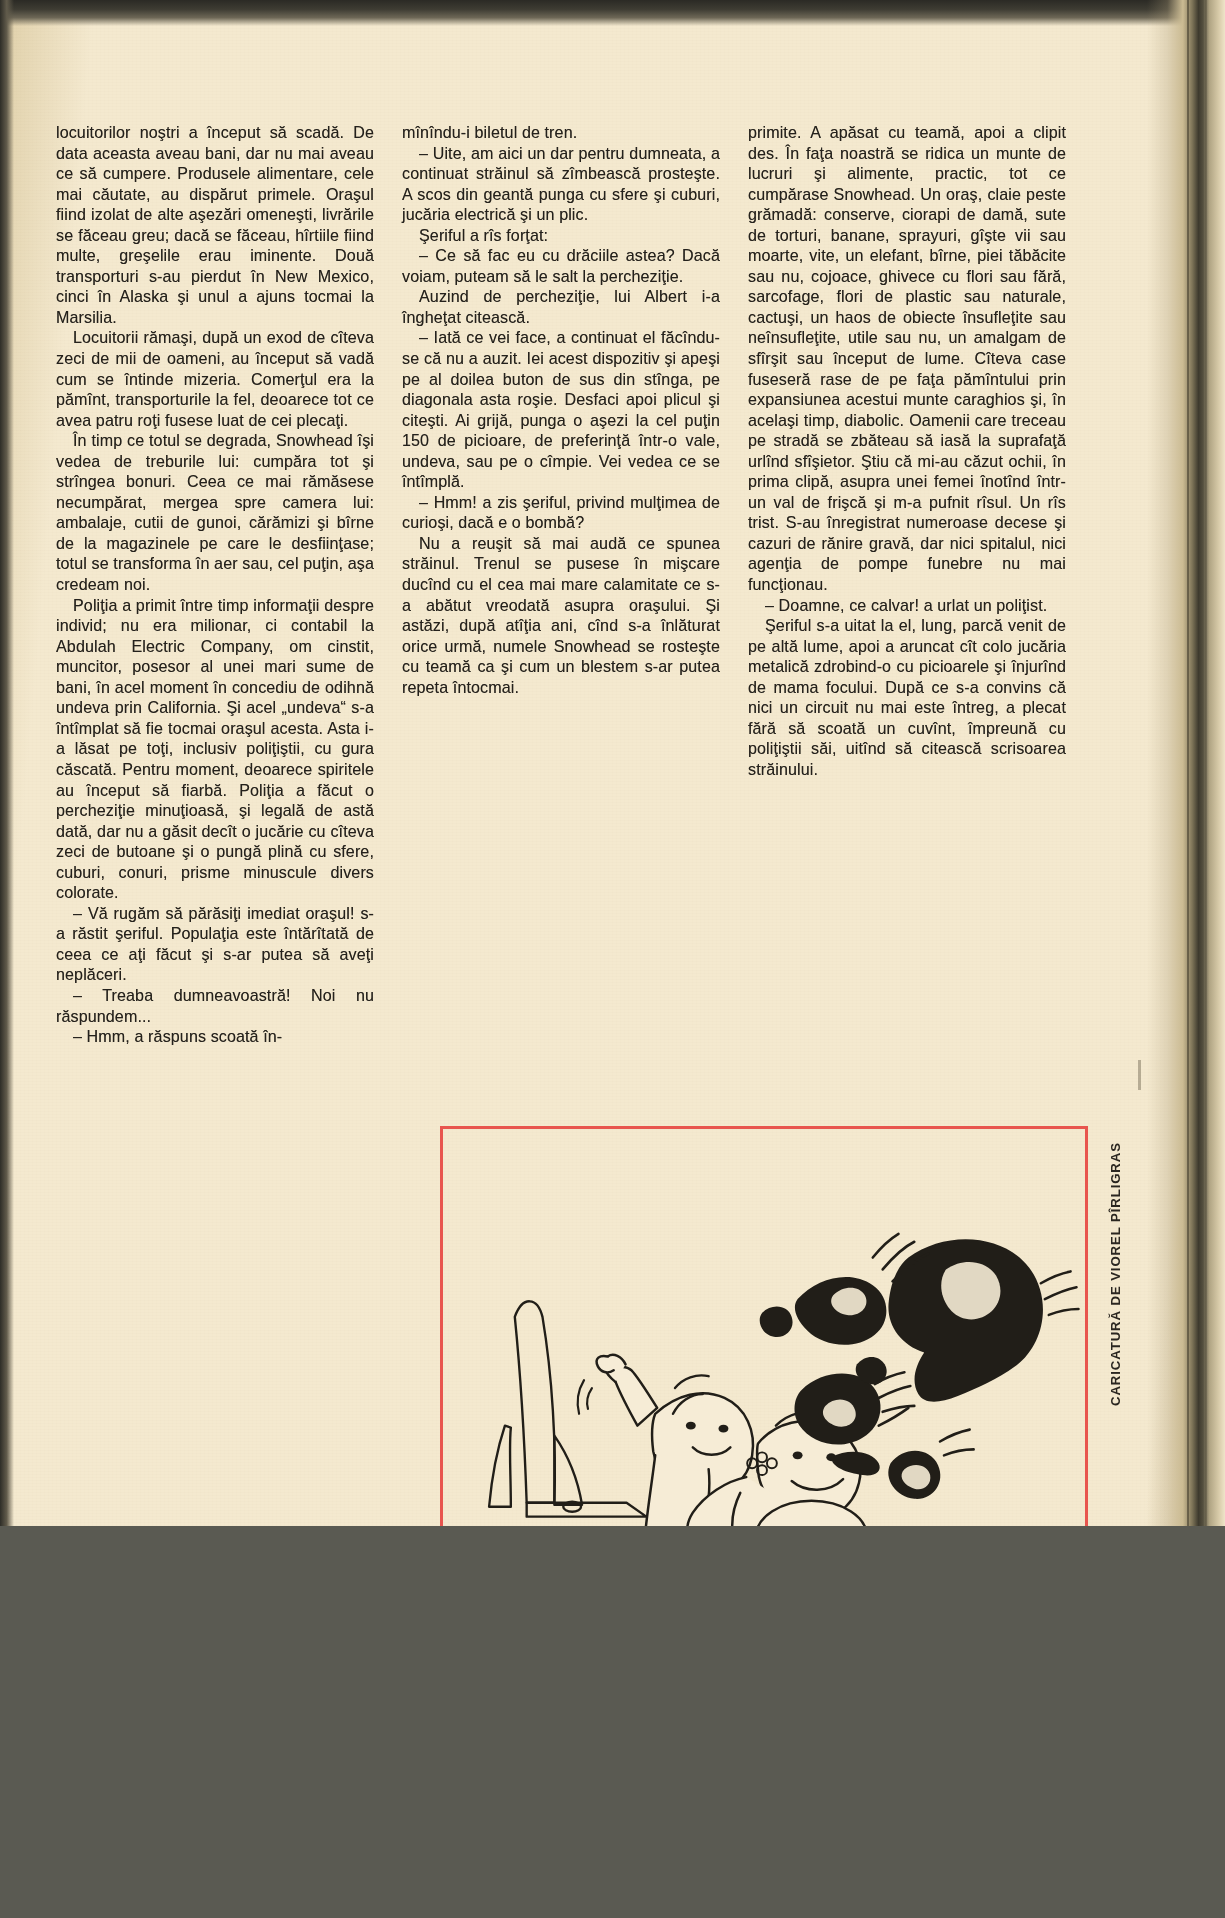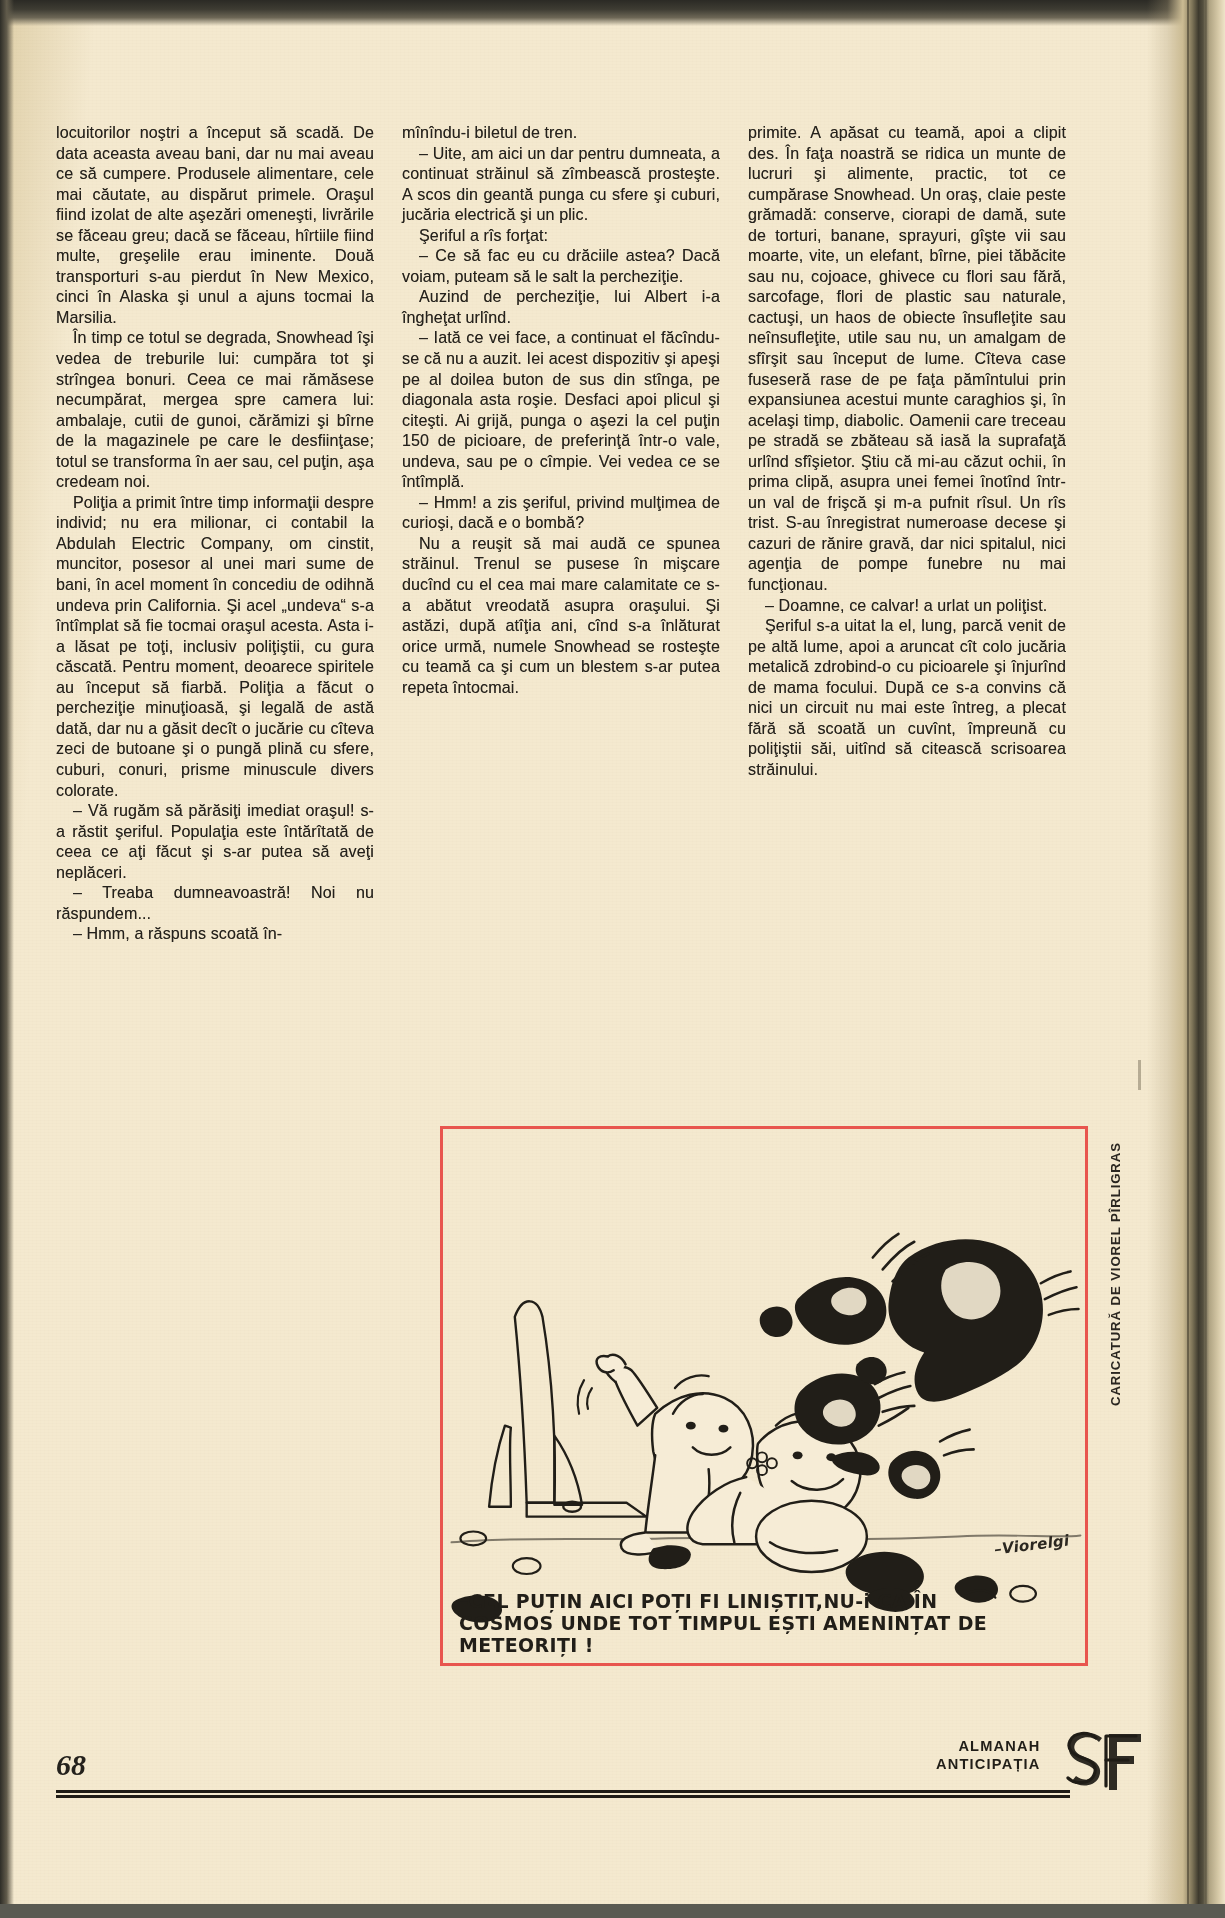--- a/index.html
+++ b/index.html
@@ -4,21 +4,21 @@
 <style>
   html, body {
     margin: 0;
     padding: 0;
     background: #5a5a52;
   }
 
   .page {
     position: relative;
     width: 1225px;
-    height: 1904px;
+    height: 1526px;
     overflow: hidden;
     background: #ef4444;
     font-family: "Liberation Sans", sans-serif;
     text-decoration: underline;
   }
 
   
   .paper {
     position: absolute;
     inset: 0;
@@ -220,32 +220,33 @@
   <div class="scan-edge-left"></div>
   <div class="gutter">
     <div class="gutter-line" style="left:40px"></div>
     <div class="gutter-line" style="left:58px; opacity:.5"></div>
   </div>
   <div class="edge-marks"></div>
 
   <div class="columns">
     <div class="col" id="c0">
         <p>locuitorilor noştri a început să scadă. De data aceasta aveau bani, dar nu mai aveau ce să cumpere. Produsele alimentare, cele mai căutate, au dispărut primele. Oraşul fiind izolat de alte aşezări omeneşti, livrările se făceau greu; dacă se făceau, hîrtiile fiind multe, greşelile erau iminente. Două transporturi s-au pierdut în New Mexico, cinci în Alaska şi unul a ajuns tocmai la Marsilia.</p>
+        <p class="ind">Locuitorii rămaşi, după un exod de cîteva zeci de mii de oameni, au început să vadă cum se întinde mizeria. Comerţul era la pămînt, transporturile la fel, deoarece tot ce avea patru roţi fusese luat de cei plecaţi.</p>
         <p class="ind">În timp ce totul se degrada, Snowhead îşi vedea de treburile lui: cumpăra tot şi strîngea bonuri. Ceea ce mai rămăsese necumpărat, mergea spre camera lui: ambalaje, cutii de gunoi, cărămizi şi bîrne de la magazinele pe care le desfiinţase; totul se transforma în aer sau, cel puţin, aşa credeam noi.</p>
         <p class="ind">Poliţia a primit între timp informaţii despre individ; nu era milionar, ci contabil la Abdulah Electric Company, om cinstit, muncitor, posesor al unei mari sume de bani, în acel moment în concediu de odihnă undeva prin California. Şi acel „undeva“ s-a întîmplat să fie tocmai oraşul acesta. Asta i-a lăsat pe toţi, inclusiv poliţiştii, cu gura căscată. Pentru moment, deoarece spiritele au început să fiarbă. Poliţia a făcut o percheziţie minuţioasă, şi legală de astă dată, dar nu a găsit decît o jucărie cu cîteva zeci de butoane şi o pungă plină cu sfere, cuburi, conuri, prisme minuscule divers colorate.</p>
         <p class="ind">– Vă rugăm să părăsiţi imediat oraşul! s-a răstit şeriful. Populaţia este întărîtată de ceea ce aţi făcut şi s-ar putea să aveţi neplăceri.</p>
         <p class="ind">– Treaba dumneavoastră! Noi nu răspundem...</p>
         <p class="ind">– Hmm, a răspuns scoată în-</p>
       </div>
     <div class="col" id="c1">
         <p>mînîndu-i biletul de tren.</p>
         <p class="ind">– Uite, am aici un dar pentru dumneata, a continuat străinul să zîmbească prosteşte. A scos din geantă punga cu sfere şi cuburi, jucăria electrică şi un plic.</p>
         <p class="ind">Şeriful a rîs forţat:</p>
         <p class="ind">– Ce să fac eu cu drăciile astea? Dacă voiam, puteam să le salt la percheziţie.</p>
-        <p class="ind">Auzind de percheziţie, lui Albert i-a îngheţat urlînd.</p>
+        <p class="ind">Auzind de percheziţie, lui Albert i-a îngheţat citească.</p>
         <p class="ind">– Iată ce vei face, a continuat el făcîndu-se că nu a auzit. Iei acest dispozitiv şi apeşi pe al doilea buton de sus din stînga, pe diagonala asta roşie. Desfaci apoi plicul şi citeşti. Ai grijă, punga o aşezi la cel puţin 150 de picioare, de preferinţă într-o vale, undeva, sau pe o cîmpie. Vei vedea ce se întîmplă.</p>
         <p class="ind">– Hmm! a zis şeriful, privind mulţimea de curioşi, dacă e o bombă?</p>
         <p class="ind">Nu a reuşit să mai audă ce spunea străinul. Trenul se pusese în mişcare ducînd cu el cea mai mare calamitate ce s-a abătut vreodată asupra oraşului. Şi astăzi, după atîţia ani, cînd s-a înlăturat orice urmă, numele Snowhead se rosteşte cu teamă ca şi cum un blestem s-ar putea repeta întocmai.</p>
       </div>
     <div class="col" id="c2">
         <p>primite. A apăsat cu teamă, apoi a clipit des. În faţa noastră se ridica un munte de lucruri şi alimente, practic, tot ce cumpărase Snowhead. Un oraş, claie peste grămadă: conserve, ciorapi de damă, sute de torturi, banane, sprayuri, gîşte vii sau moarte, vite, un elefant, bîrne, piei tăbăcite sau nu, cojoace, ghivece cu flori sau fără, sarcofage, flori de plastic sau naturale, cactuşi, un haos de obiecte însufleţite sau neînsufleţite, utile sau nu, un amalgam de sfîrşit sau început de lume. Cîteva case fuseseră rase de pe faţa pămîntului prin expansiunea acestui munte caraghios şi, în acelaşi timp, diabolic. Oamenii care treceau pe stradă se zbăteau să iasă la suprafaţă urlînd sfîşietor. Ştiu că mi-au căzut ochii, în prima clipă, asupra unei femei înotînd într-un val de frişcă şi m-a pufnit rîsul. Un rîs trist. S-au înregistrat numeroase decese şi cazuri de rănire gravă, dar nici spitalul, nici agenţia de pompe funebre nu mai funcţionau.</p>
         <p class="ind">– Doamne, ce calvar! a urlat un poliţist.</p>
         <p class="ind">Şeriful s-a uitat la el, lung, parcă venit de pe altă lume, apoi a aruncat cît colo jucăria metalică zdrobind-o cu picioarele şi înjurînd de mama focului. După ce s-a convins că nici un circuit nu mai este întreg, a plecat fără să scoată un cuvînt, împreună cu poliţiştii săi, uitînd să citească scrisoarea străinului.</p>
       </div>
   </div>

